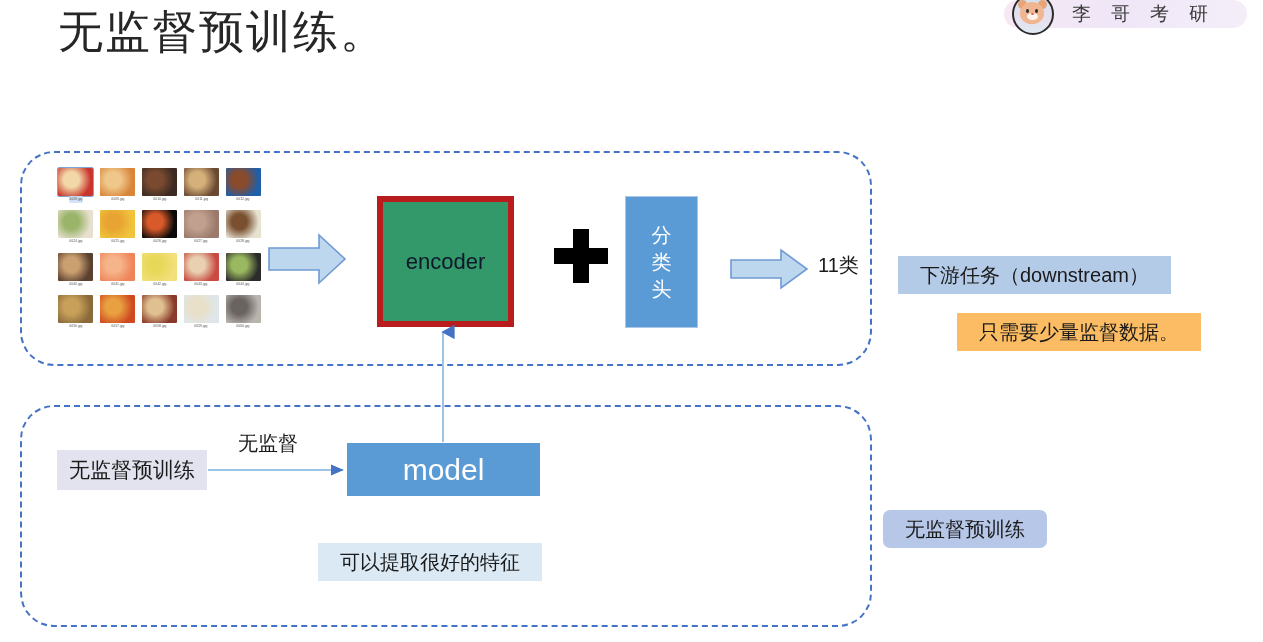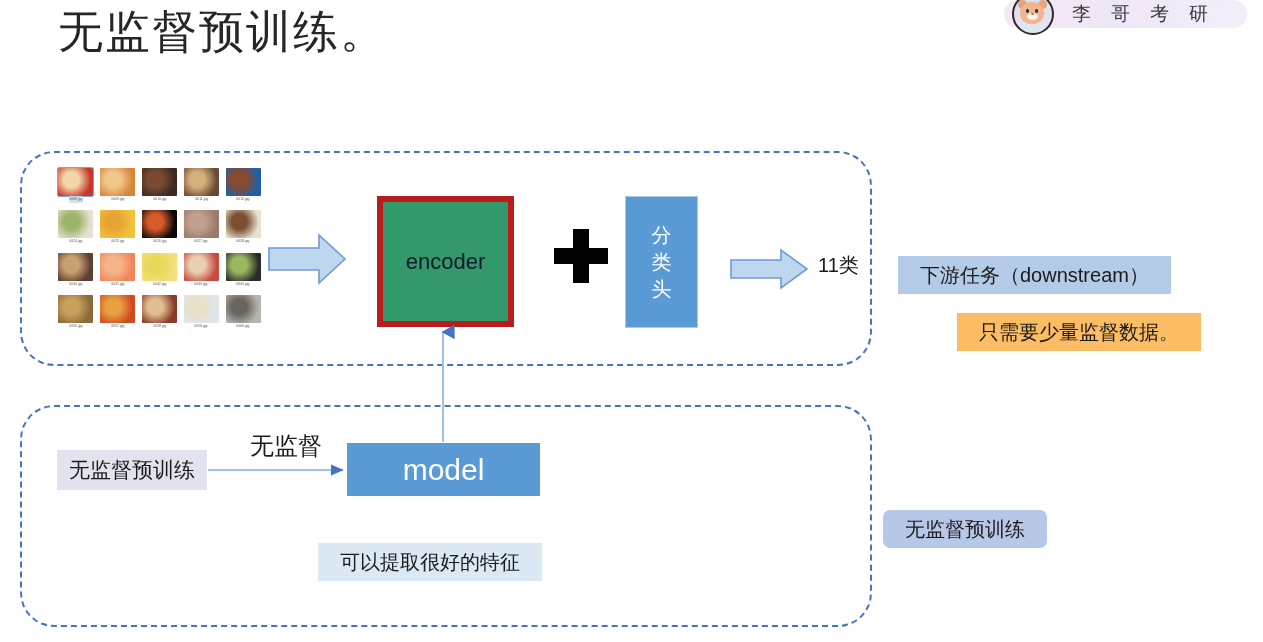--- a/index.html
+++ b/index.html
@@ -262,24 +262,23 @@
     justify-content: center;
     color: #ffffff;
     font-size: 30px;
   }
 
   
   #label-unsup {
     position: absolute;
     left: 238px;
     top: 430px;
-    font-size: 24px;
+    font-size: 20px;
     color: #1a1a1a;
     white-space: nowrap;
-    margin-left: 12px;
   }
 
   
   #connectors {
     position: absolute;
     left: 0; top: 0;
     width: 1263px; height: 642px;
     pointer-events: none;
   }
 </style>

